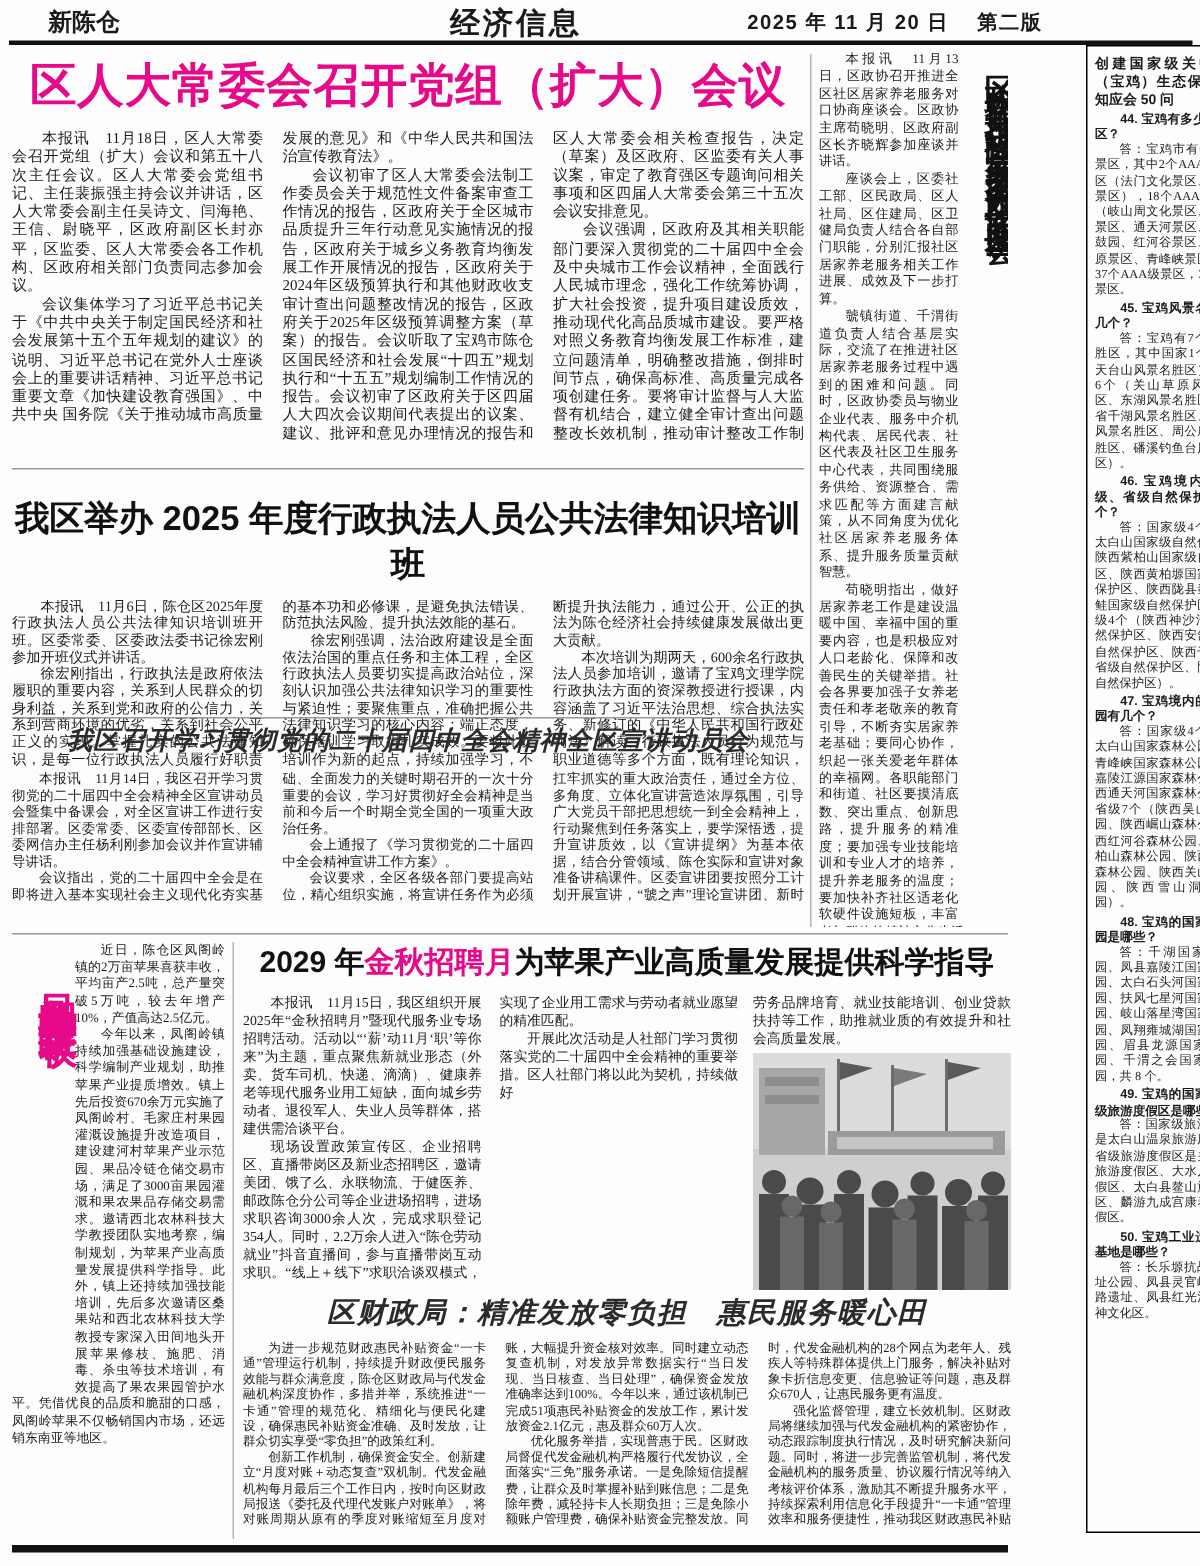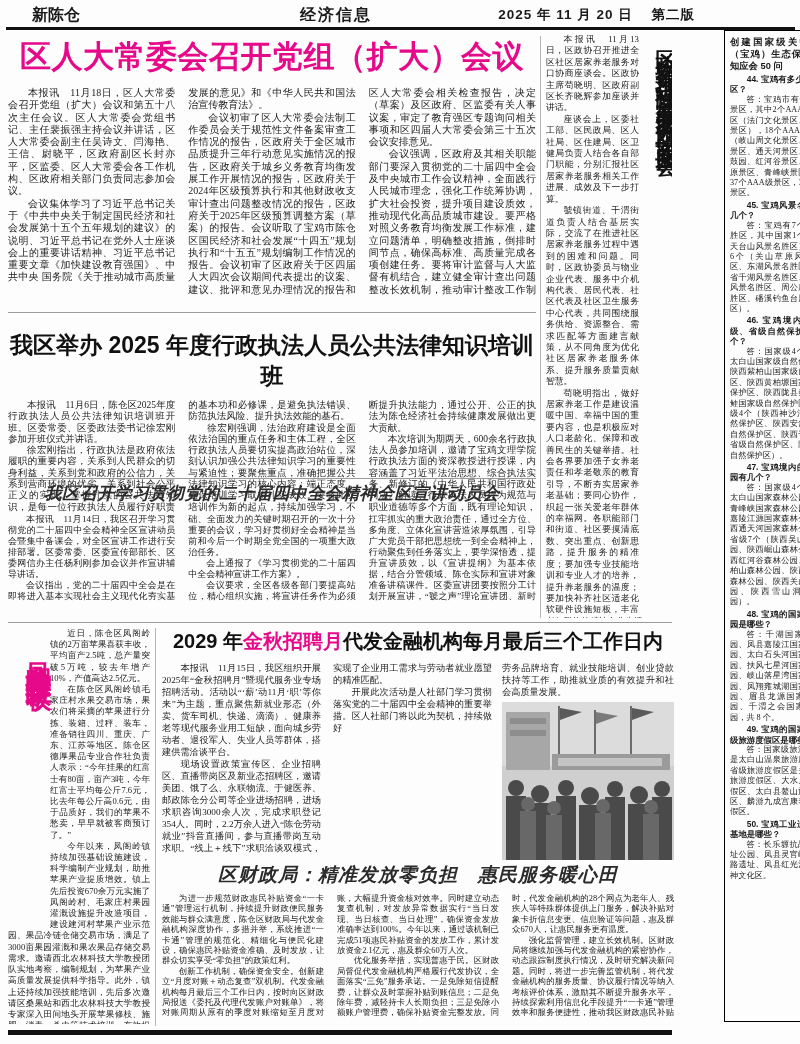--- a/index.html
+++ b/index.html
@@ -3,21 +3,21 @@
 <meta charset="utf-8">
 <style>
   :root { --accent:#e60a8a; }
   * { box-sizing:border-box; margin:0; padding:0; }
   body { background:#e8e8e8; font-family:"Liberation Serif","DejaVu Serif",serif; }
   #page { position:relative; width:800px; height:1044px; background:#fdfdfd; margin:0 auto; overflow:hidden; color:#1a1a1a; }
 
   
   .masthead { position:absolute; top:4px; left:0; right:0; height:22px; display:flex; align-items:center; justify-content:space-between; padding:0 105px 0 32px; font-family:"Liberation Sans","DejaVu Sans",sans-serif; }
   .mast-left { font-size:16px; font-weight:bold; }
-  .mast-center { font-size:16px; font-weight:bold; letter-spacing:2px; position:absolute; left:300px; }
+  .mast-center { font-size:20px; font-weight:bold; letter-spacing:2px; position:absolute; left:300px; }
   .mast-right { font-size:13.5px; font-weight:bold; letter-spacing:1px; }
   .mast-right span { margin-left:14px; }
   .mast-rule { position:absolute; top:27px; left:6px; right:5px; height:3px; background:#111; }
 
   
   .body-text p { text-indent:2em; text-align:justify; line-height:inherit; }
   .cols3 { column-count:3; column-gap:13px; column-fill:auto; overflow:hidden; }
   .cols2 { column-count:2; column-gap:12px; column-fill:auto; overflow:hidden; }
 
   
@@ -149,30 +149,29 @@
     <div class="qa-q">50. 宝鸡工业遗产旅游基地是哪些？</div>
     <div class="qa-a">答：长乐塬抗战工业遗址公园、凤县灵官峡宝成铁路遗址、凤县红光沟航天精神文化区。</div>
   </div>
 
   <div class="hdiv-wide" style="top:622px"></div>
 
   <div class="art-apple body-text">
     <div class="hl-apple">凤阁岭苹果喜获丰收</div>
     <div>
         <p>近日，陈仓区凤阁岭镇的2万亩苹果喜获丰收，平均亩产2.5吨，总产量突破5万吨，较去年增产10%，产值高达2.5亿元。</p>
-        <p>在陈仓区凤阁岭镇毛家庄村水果交易市场，果农们将采摘的苹果进行分拣、装箱、过秤、装车，准备销往四川、重庆、广东、江苏等地区。陈仓区德厚果品专业合作社负责人表示：“今年挂果的红富士有80亩，亩产3吨，今年红富士平均每公斤7.6元，比去年每公斤高0.6元，由于品质好，我们的苹果不愁卖，早早就被客商预订了。”</p>
         <p>今年以来，凤阁岭镇持续加强基础设施建设，科学编制产业规划，助推苹果产业提质增效。镇上先后投资670余万元实施了凤阁岭村、毛家庄村果园灌溉设施提升改造项目，建设建河村苹果产业示范园、果品冷链仓储交易市场，满足了3000亩果园灌溉和果农果品存储交易需求。邀请西北农林科技大学教授团队实地考察，编制规划，为苹果产业高质量发展提供科学指导。此外，镇上还持续加强技能培训，先后多次邀请区桑果站和西北农林科技大学教授专家深入田间地头开展苹果修枝、施肥、消毒、杀虫等技术培训，有效提高了果农果园管护水平。凭借优良的品质和脆甜的口感，凤阁岭苹果不仅畅销国内市场，还远销东南亚等地区。</p>
       </div>
   </div>
 
   <div class="vdiv" style="left:155px;top:628px;height:398px"></div>
 
   <div class="art-jobfair">
     <div class="hl-jobfair">
-      <span>2029 年</span><span class="accent">金秋招聘月</span><span>代发金融机构每月最后三个工作日内</span>
+      <span>2029 年</span><span class="accent">金秋招聘月</span><span>为苹果产业高质量发展提供科学指导</span>
     </div>
     <div class="jobfair-row">
       <div class="body-text cols2 jobfair-cols">
           <p>本报讯　11月15日，我区组织开展2025年“金秋招聘月”暨现代服务业专场招聘活动。活动以“‘薪’动11月‘职’等你来”为主题，重点聚焦新就业形态（外卖、货车司机、快递、滴滴）、健康养老等现代服务业用工短缺，面向城乡劳动者、退役军人、失业人员等群体，搭建供需洽谈平台。</p>
           <p>现场设置政策宣传区、企业招聘区、直播带岗区及新业态招聘区，邀请美团、饿了么、永联物流、于健医养、邮政陈仓分公司等企业进场招聘，进场求职咨询3000余人次，完成求职登记354人。同时，2.2万余人进入“陈仓劳动就业”抖音直播间，参与直播带岗互动求职。“线上＋线下”求职洽谈双模式，实现了企业用工需求与劳动者就业愿望的精准匹配。</p>
           <p>开展此次活动是人社部门学习贯彻落实党的二十届四中全会精神的重要举措。区人社部门将以此为契机，持续做好</p>
         </div>
       <div class="jobfair-right">
         <p>劳务品牌培育、就业技能培训、创业贷款扶持等工作，助推就业质的有效提升和社会高质量发展。</p>
         <svg class="photo" viewBox="0 0 172 158" xmlns="http://www.w3.org/2000/svg">

